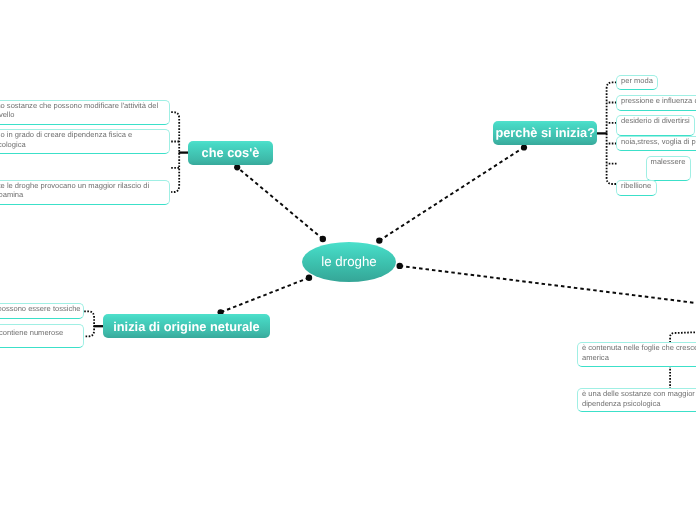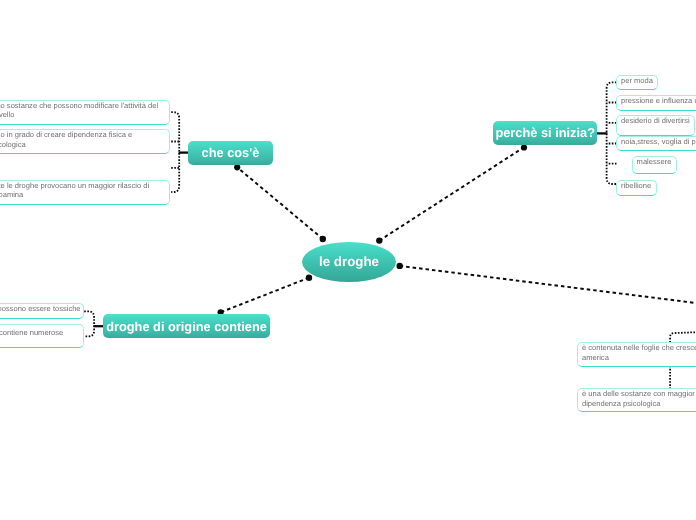--- a/index.html
+++ b/index.html
@@ -10,21 +10,21 @@
   #stage{position:absolute;left:0;top:0;width:696px;height:520px;overflow:hidden;}
   svg.links{position:absolute;left:0;top:0;width:696px;height:520px;overflow:visible;
             pointer-events:none;}
   .node{position:absolute;box-sizing:border-box;}
   .mainnode{border-radius:5px;
      background:linear-gradient(180deg,#50e1cc 0%,#47d8c4 14%,#3eb9a9 78%,#37a99b 100%);
      color:#ffffff;font-weight:bold;display:flex;align-items:center;justify-content:center;
      font-size:12.8px;}
   .rootnode{border-radius:50%;
      background:linear-gradient(180deg,#4ce0cb 0%,#47dbc7 8%,#3cc0ad 55%,#35a597 100%);
-     color:#ffffff;font-weight:bold;display:flex;align-items:center;justify-content:center;
+     color:#ffffff;font-weight:normal;display:flex;align-items:center;justify-content:center;
      font-size:13.3px;}
   .leaf{position:absolute;white-space:normal;border:1.4px solid #a0efe4;border-radius:5px;
      background:#ffffff;color:#707070;box-sizing:border-box;
      border-bottom:1.5px solid #3ce0c9;
      font-size:7.55px;line-height:9.8px;display:flex;padding:0 3.6px;}
   .nw{white-space:nowrap;}
   .topalign{align-items:flex-start;padding-top:3px;}
 </style>
 </head>
 <body>
@@ -83,21 +83,21 @@
 
   <div class="node mainnode" style="left:188px;top:140.5px;width:85px;height:24px;">
     <span>che cos'è</span>
   </div>
 
   <div class="node mainnode" style="left:493px;top:120.9px;width:104.4px;height:24px;">
     <span>perchè si inizia?</span>
   </div>
 
   <div class="node mainnode" style="left:103px;top:314px;width:167px;height:24px;">
-    <span>droghe di origine contiene</span>
+    <span>inizia di origine neturale</span>
   </div>
 
   <div class="node rootnode" style="left:302px;top:242px;width:94px;height:40px;padding-bottom:2px;">
     <span>le droghe</span>
   </div>
 
   <div class="leaf" style="left:-16.20px;top:99.50px;width:185.70px;height:25.20px;">
     <span>sono sostanze che possono modificare l'attività del cervello</span>
   </div>
   <div class="leaf" style="left:-16.30px;top:129.20px;width:185.80px;height:25.00px;">
@@ -112,21 +112,21 @@
   </div>
   <div class="leaf nw" style="left:616.40px;top:95.20px;width:119.08px;height:15.80px;">
     <span>pressione e influenza degli amici</span>
   </div>
   <div class="leaf nw" style="left:616.40px;top:115.40px;width:78.80px;height:21px;">
     <span>desiderio di divertirsi</span>
   </div>
   <div class="leaf nw" style="left:616.40px;top:135.60px;width:106.06px;height:15.80px;">
     <span>noia,stress, voglia di provare</span>
   </div>
-  <div class="leaf nw" style="left:632px;top:156.40px;width:44.81px;height:18px;">
+  <div class="leaf nw" style="left:646px;top:156.40px;width:44.81px;height:25px;">
     <span>malessere</span>
   </div>
   <div class="leaf nw" style="left:616.40px;top:180px;width:40.22px;height:15.80px;">
     <span>ribellione</span>
   </div>
 
   <div class="leaf nw" style="left:-7.10px;top:303.20px;width:91.10px;height:15.80px;">
     <span>possono essere tossiche</span>
   </div>
   <div class="leaf topalign" style="left:-5.50px;top:324.10px;width:89.50px;height:24.00px;">

